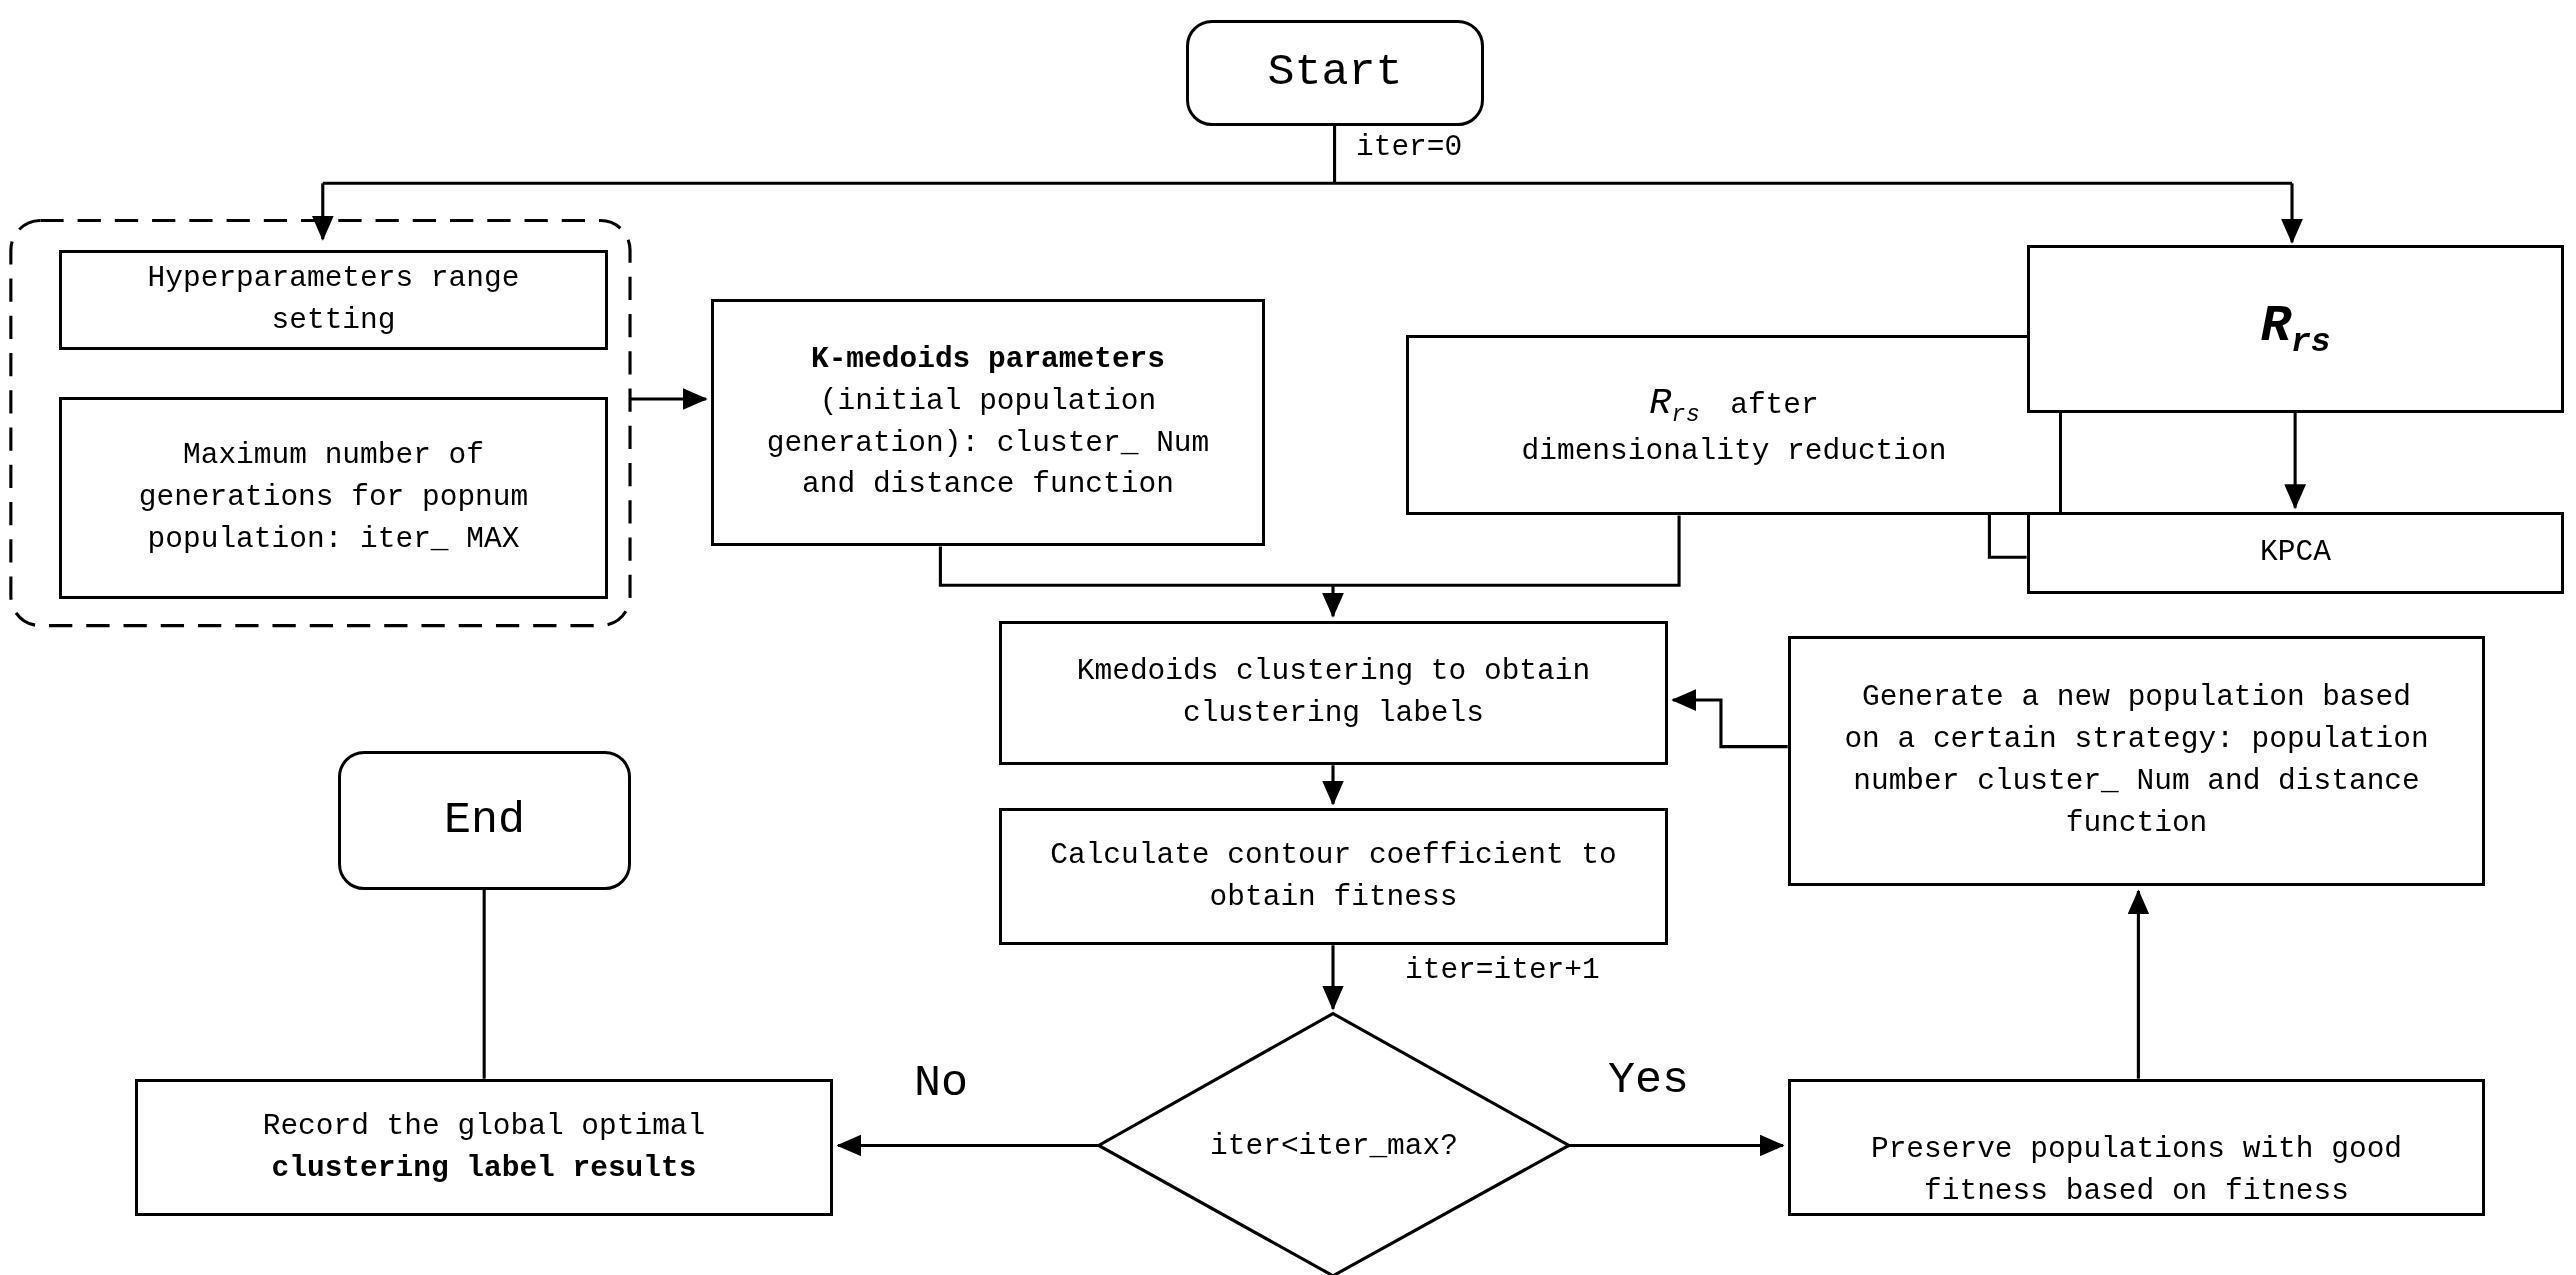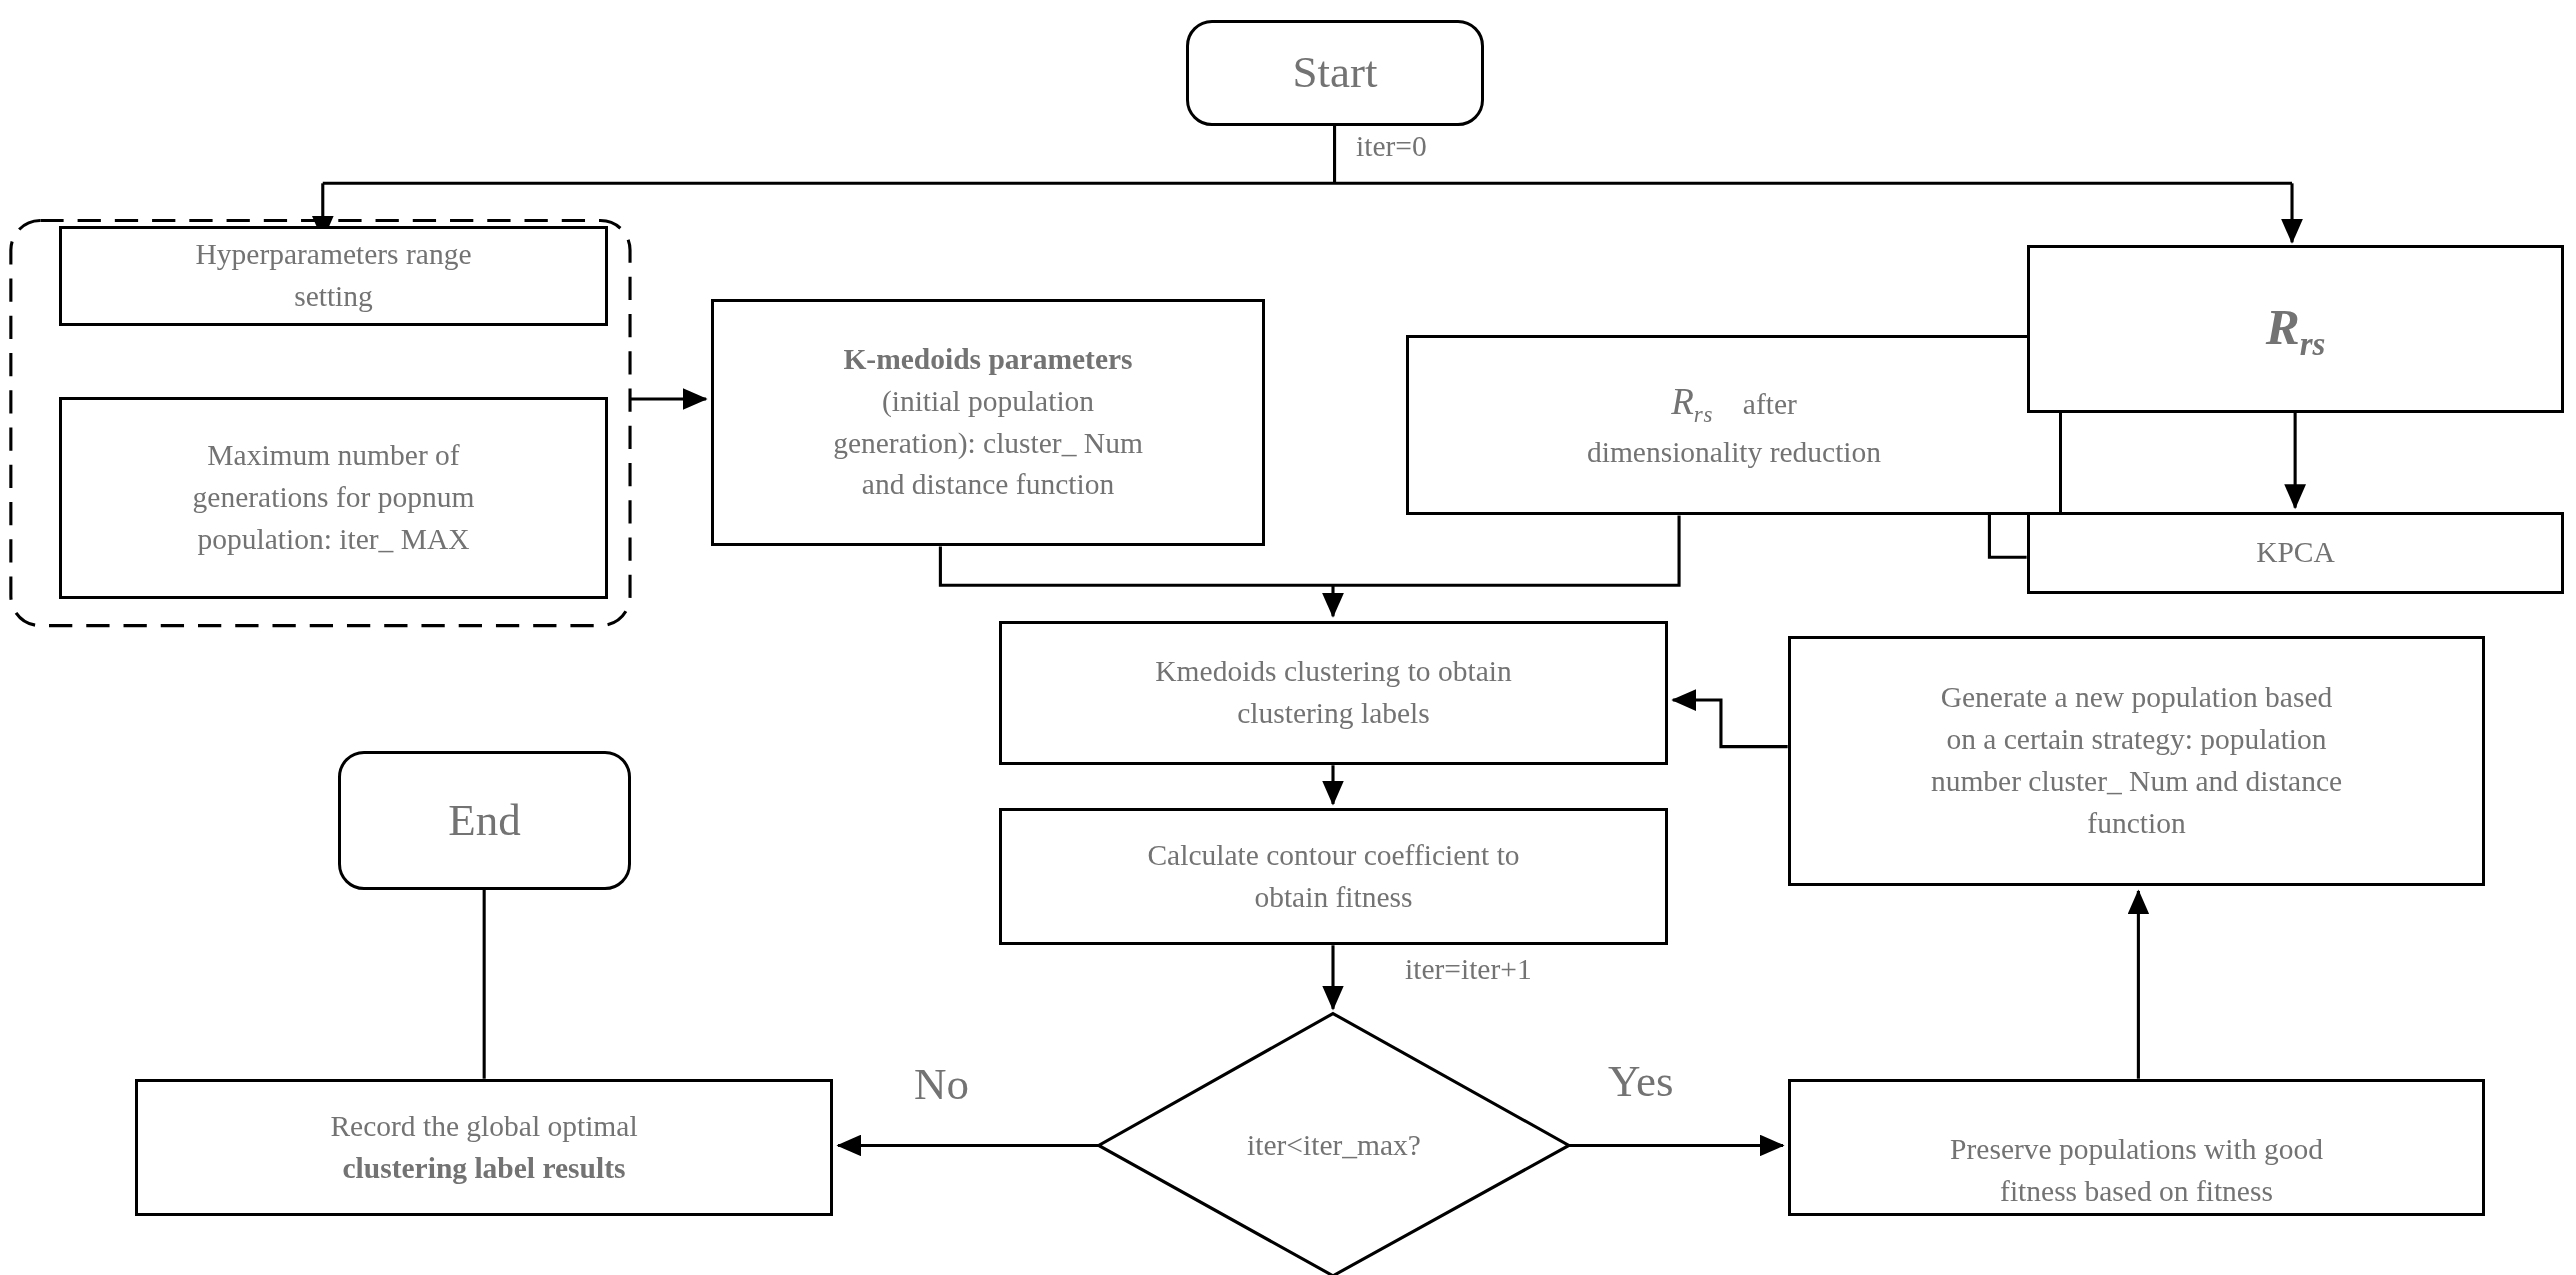--- a/index.html
+++ b/index.html
@@ -1,22 +1,22 @@
 <!DOCTYPE html>
 <html style="font-size:12.4px"><head>
 <meta charset="utf-8">
 <style>
   html, body { margin: 0; padding: 0; background: #ffffff; }
   .stage {
     position: relative;
     width: 2576px;
     height: 1276px;
     background: #ffffff;
-    color: #737373;
-    font-family: Liberation Serif, serif;
+    color: #000000;
+    font-family: Liberation Mono, monospace;
     overflow: hidden;
   }
   svg.wires { position: absolute; left: 0; top: 0; display: block; }
   .node {
     position: absolute;
     box-sizing: border-box;
     background: #ffffff;
     border: 3.1px solid #000000;
     display: flex;
     flex-direction: column;
@@ -106,21 +106,21 @@
 
     <polygon points="1718,1306 2022,1476 1718,1644 1416,1476" fill="#ffffff" stroke="#000000" stroke-width="4"></polygon>
   </svg>
 
   <div class="node terminal" style="left:1186px; top:20px; width:298px; height:106px;">
     <div class="ln">Start</div>
   </div>
 
   <div class="edge-label" style="left:1356px; top:130px;">iter=0</div>
 
-  <div class="node" style="left:59px; top:226px; width:549px; height:100px;">
+  <div class="node" style="left:59px; top:250px; width:549px; height:100px;">
     <div class="ln">Hyperparameters range</div>
     <div class="ln">setting</div>
   </div>
 
   <div class="node" style="left:59px; top:397px; width:549px; height:202px;">
     <div class="ln">Maximum number of</div>
     <div class="ln">generations for popnum</div>
     <div class="ln">population: iter_ MAX</div>
   </div>
 

